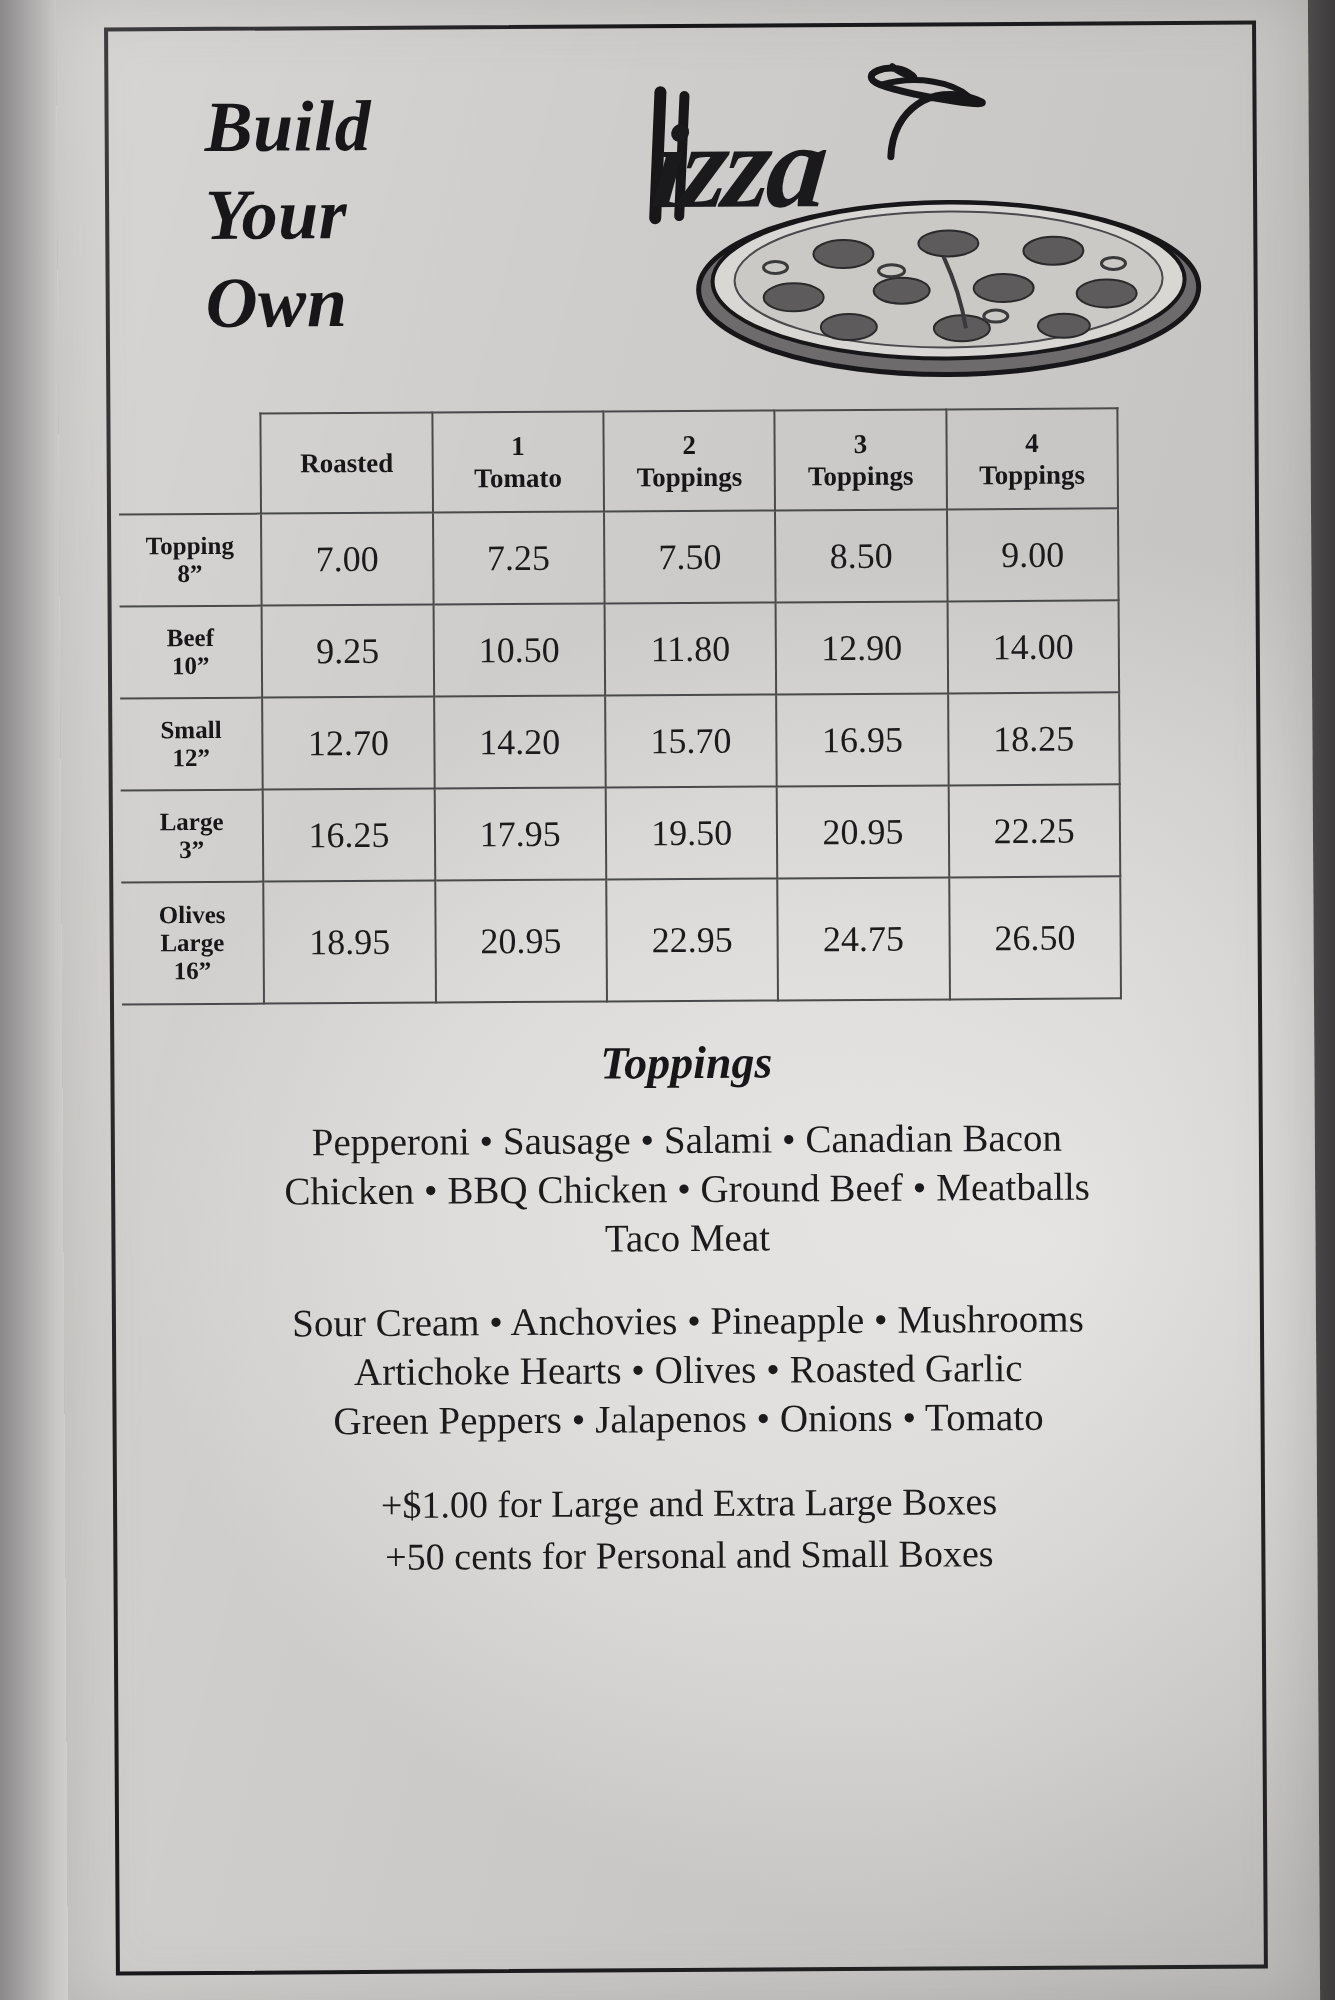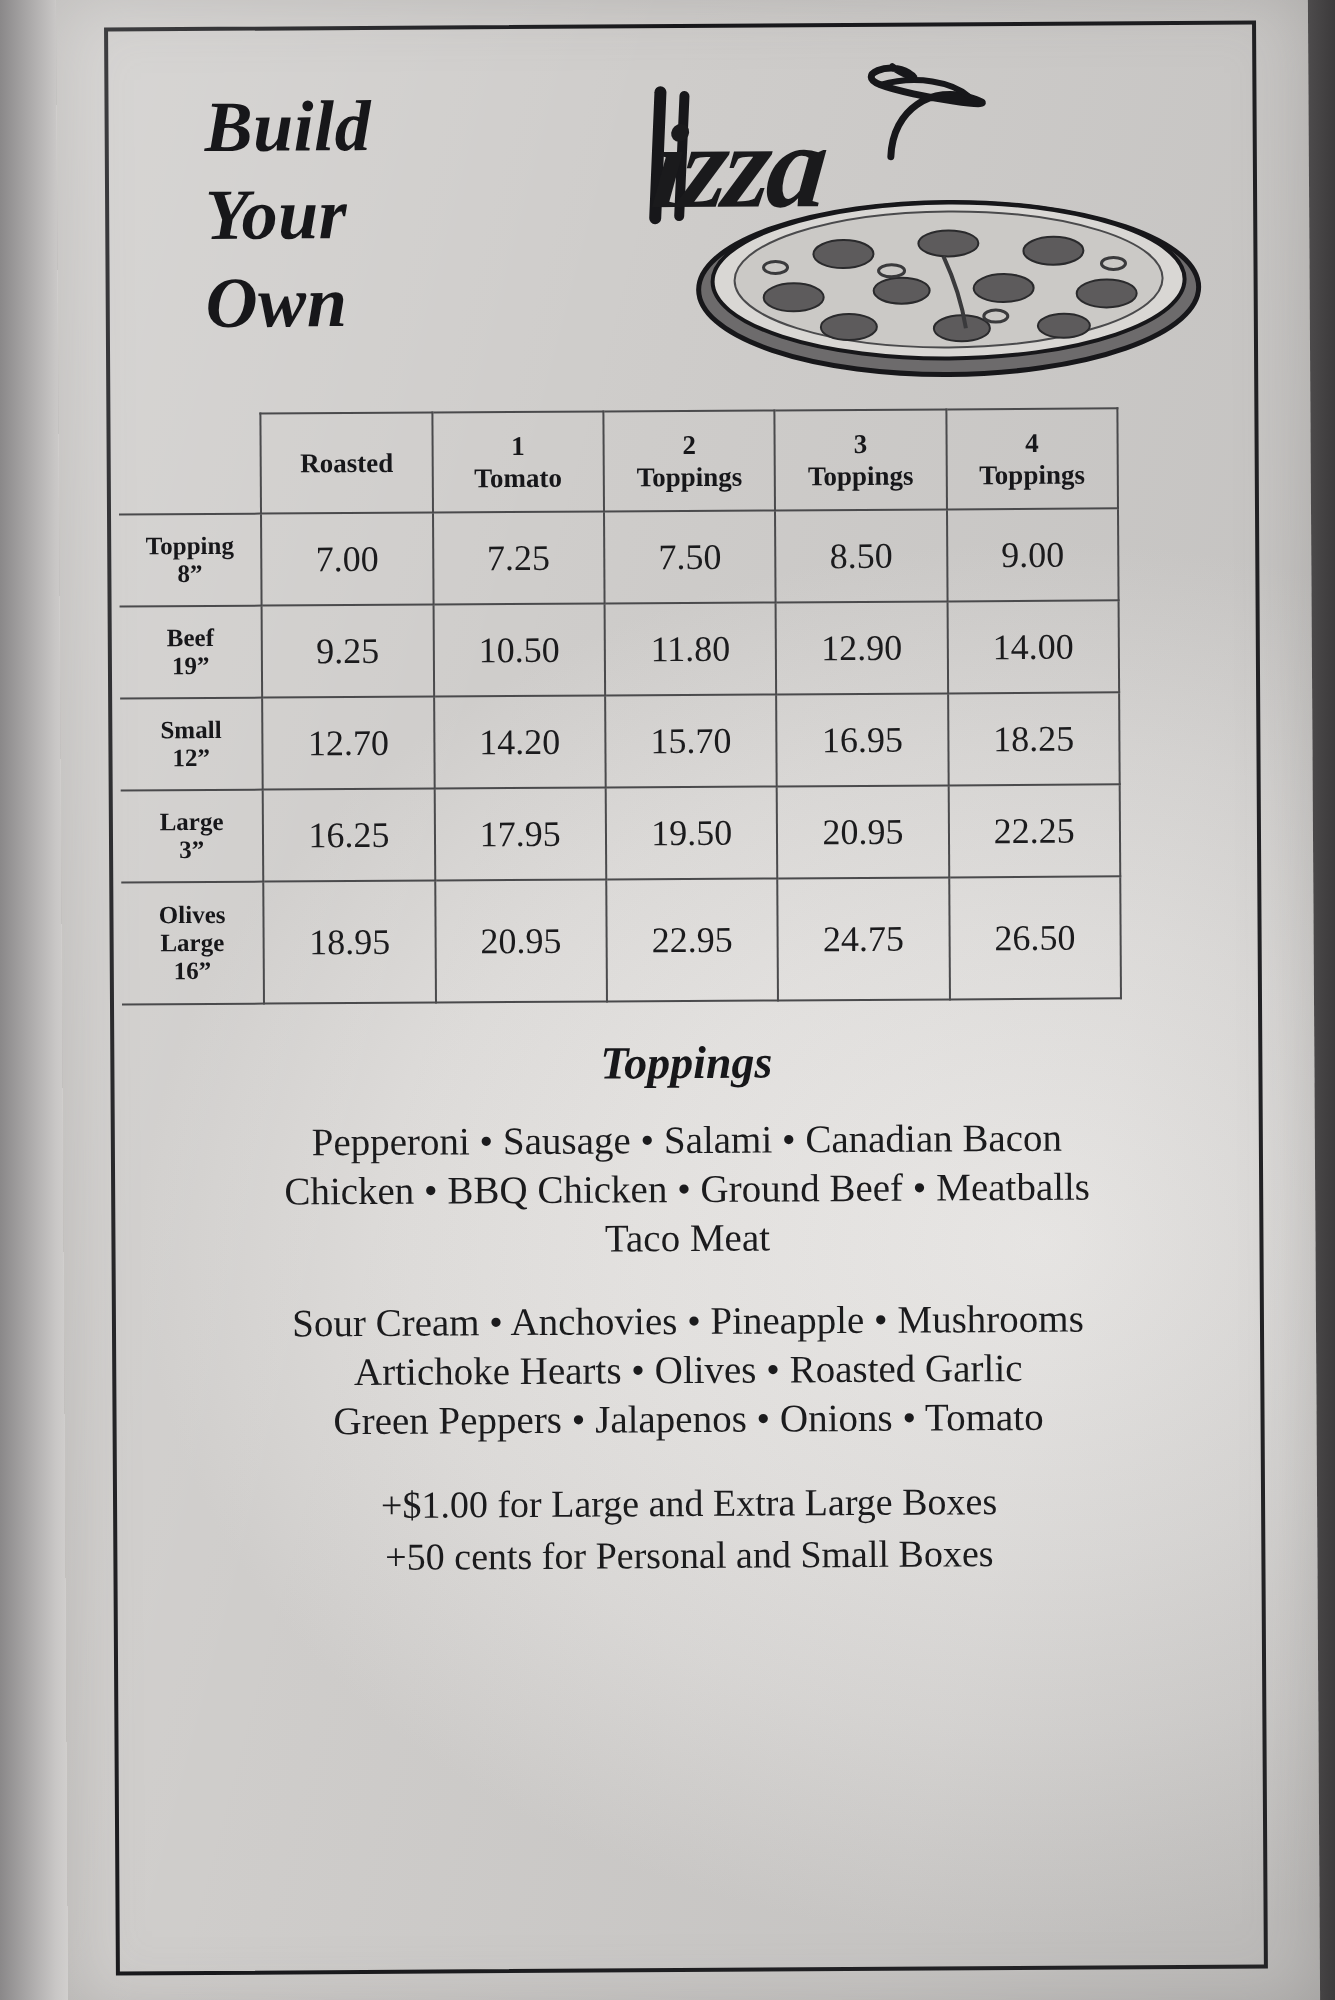--- a/index.html
+++ b/index.html
@@ -291,21 +291,21 @@
               </th>
               <td>7.00</td>
               <td>7.25</td>
               <td>7.50</td>
               <td>8.50</td>
               <td>9.00</td>
             </tr>
             <tr>
               <th>
                 <span>Beef</span><br>
-                <span>19”</span>
+                <span>10”</span>
               </th>
               <td>9.25</td>
               <td>10.50</td>
               <td>11.80</td>
               <td>12.90</td>
               <td>14.00</td>
             </tr>
             <tr>
               <th>
                 <span>Small</span><br>

